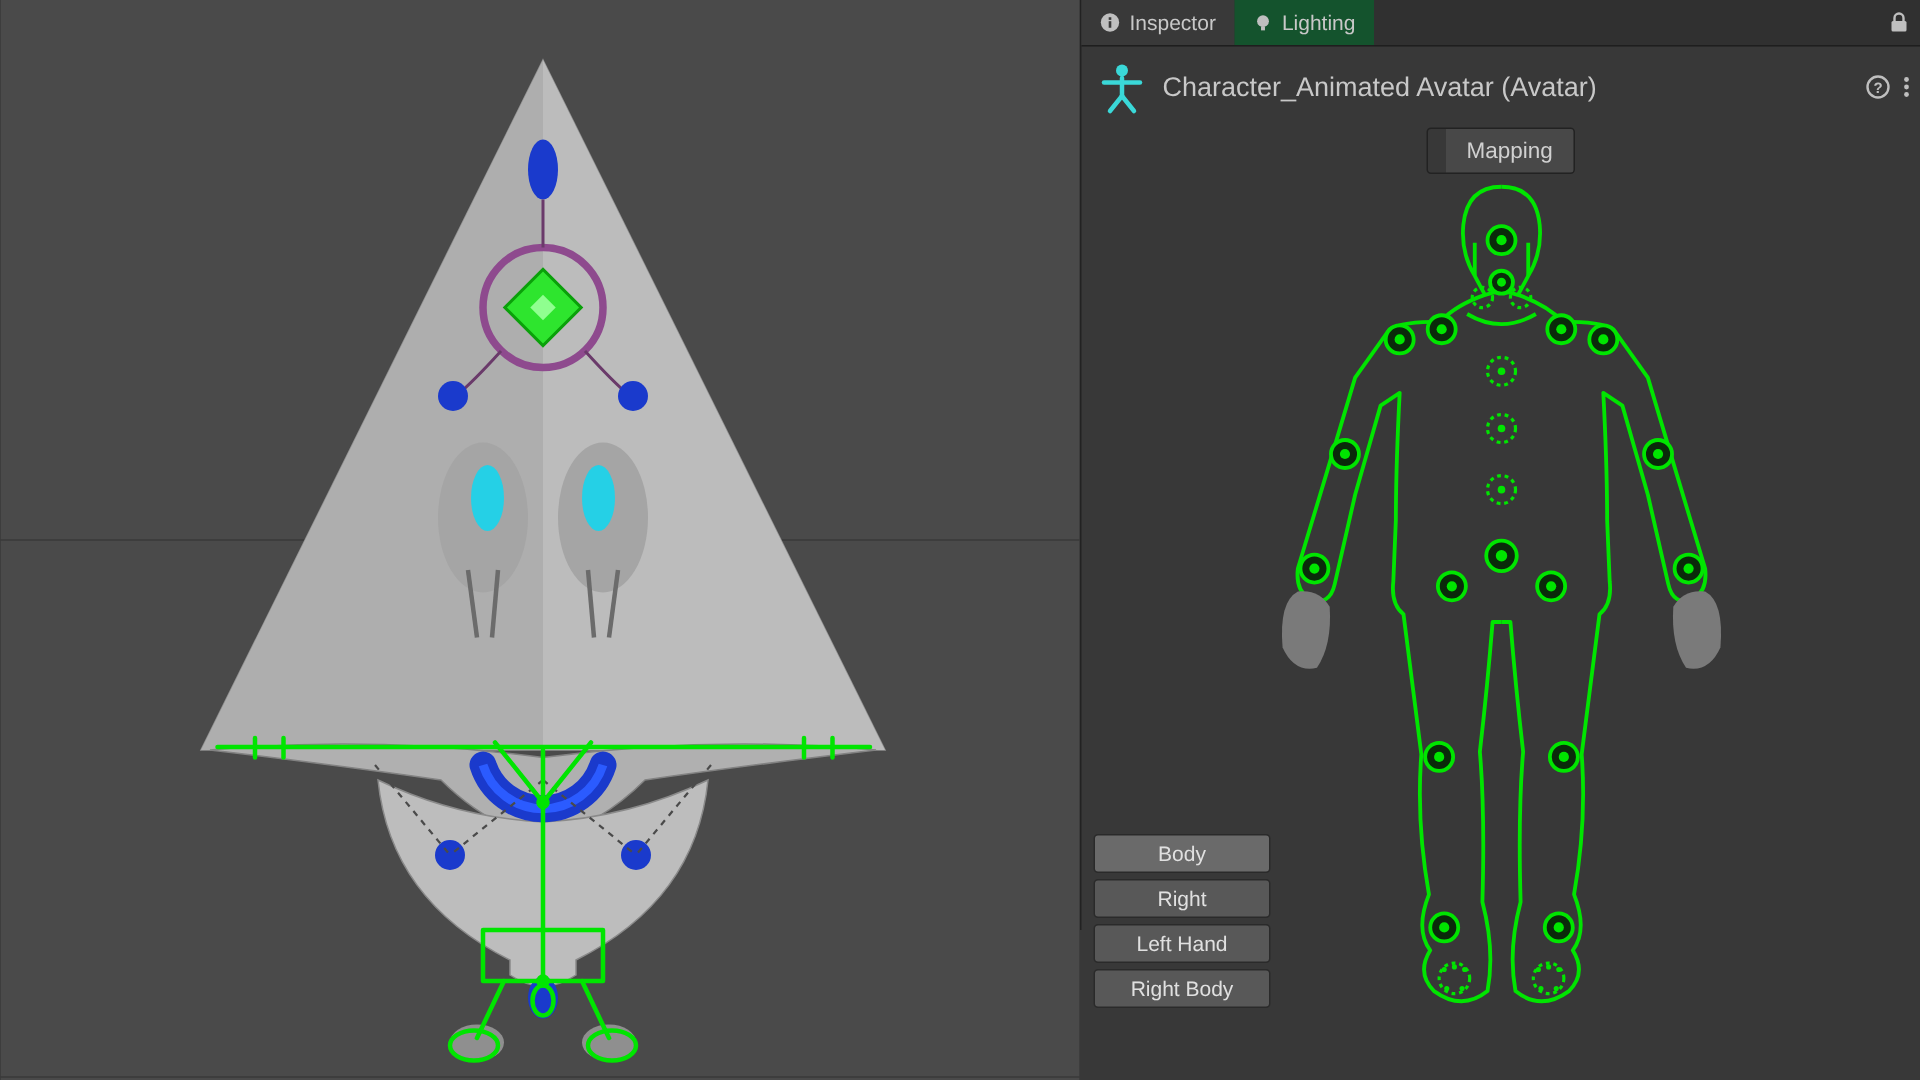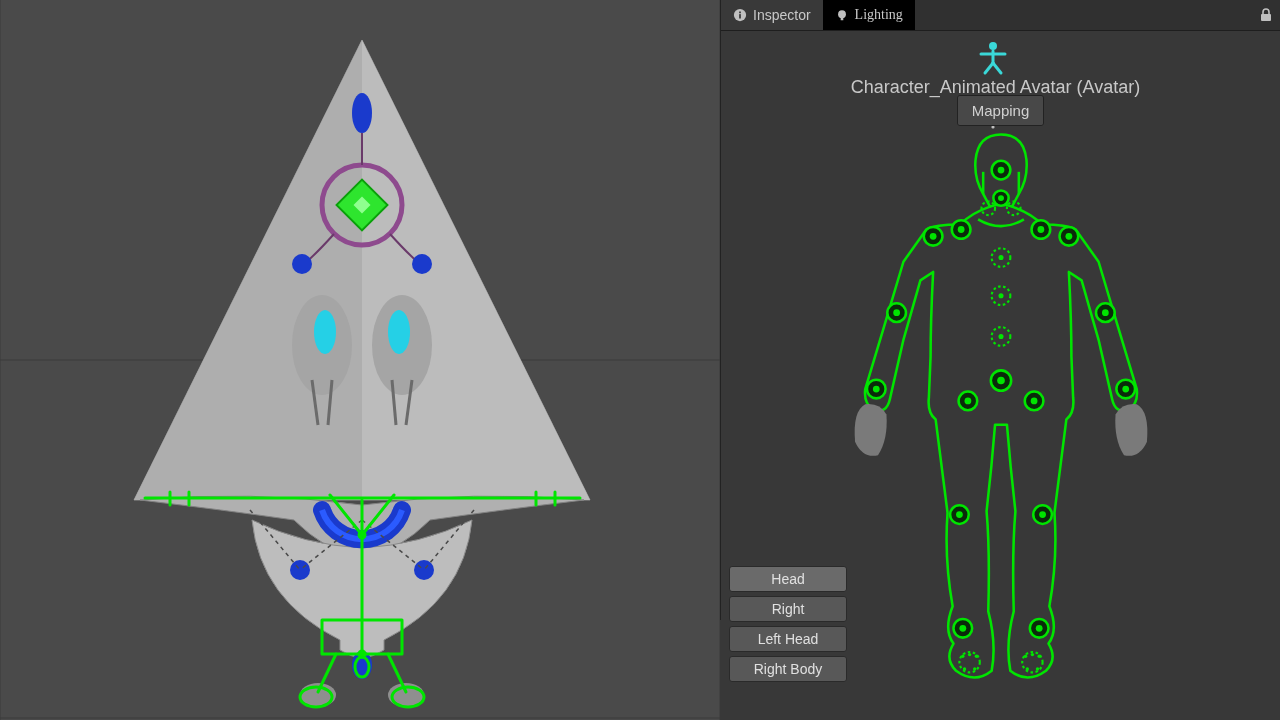--- a/index.html
+++ b/index.html
@@ -3,30 +3,30 @@
 <meta charset="utf-8">
 <style>
   html,body{margin:0;padding:0;width:1280px;height:720px;background:#383838;font-family:Arial,Helvetica,sans-serif;overflow:hidden;color:#ccc;}
   .root{display:flex;width:100%;height:100%;}
   .scene{flex:0 0 720px;height:720px;background:#4a4a4a;position:relative;}
   .scene .gridlines line{stroke:#3a3a3a;stroke-width:1;}
   .panel{flex:1;height:620px;background:#383838;border-left:1px solid #222;display:flex;flex-direction:column;position:relative;}
   .tabrow{display:flex;align-items:center;height:30px;background:#303030;border-bottom:1px solid #1e1e1e;}
   .tab{height:30px;display:flex;align-items:center;padding:0 12px;font-size:14px;color:#c8c8c8;gap:6px;}
   .tab.active{background:#393939;}
-  .tab.inactive{background:#000000;font-family:Liberation Serif, serif;}
+  .tab.inactive{background:#14532d;}
   .tabrow .spacer{flex:1;}
   .lock{color:#bbb;padding-right:8px;}
-  .assetrow{display:flex;align-items:center;height:52px;padding:6px 22px 6px 6px;flex-direction:column;}
+  .assetrow{display:flex;align-items:center;height:52px;padding:6px 4px 6px 6px;}
   .assetrow .iconwrap{width:42px;height:42px;display:flex;align-items:center;justify-content:center;}
   .assetname{font-size:18px;color:#c8c8c8;flex:1;padding-left:6px;}
   .help{color:#c8c8c8;padding:0 6px;font-size:16px;}
   .menu3{color:#c8c8c8;padding:0 2px;font-size:16px;letter-spacing:-1px;}
   .subtabrow{display:flex;justify-content:center;align-items:center;height:44px;}
-  .subtabgroup{display:flex;border:1px solid #222;border-radius:3px;overflow:hidden;}
+  .subtabgroup{display:flex;border:1px solid #222;border-radius:3px;overflow:hidden;padding-left:12px;}
   .subtab{padding:6px 14px;font-size:15px;color:#dcdcdc;background:#4a4a4a;border:none;}
   .subtab + .subtab{border-left:1px solid #222;}
   .subtab.inactive{background:#484848;color:#d0d0d0;}
   .subtab.active{background:#595959;color:#eaeaea;}
   .humanoid{flex:1;display:flex;align-items:flex-start;justify-content:center;position:relative;}
   .partbuttons{position:absolute;left:8px;bottom:4px;display:flex;flex-direction:column;gap:4px;}
   .pbtn{width:116px;height:24px;background:#585858;border:1px solid #2a2a2a;border-radius:3px;color:#e0e0e0;font-size:14px;display:flex;align-items:center;justify-content:center;}
   .pbtn.active{background:#6a6a6a;}
   .ico{display:inline-flex;align-items:center;justify-content:center;}
 </style>
@@ -336,21 +336,21 @@
             <circle cx="266" cy="640" r="2"></circle>
               <circle cx="278" cy="640" r="2"></circle>
             <circle cx="235" cy="155" r="3"></circle>
               <circle cx="235" cy="200" r="3"></circle>
               <circle cx="235" cy="248" r="3"></circle>
           </g>
         </g>
       </svg>
 
       <div class="partbuttons">
-        <div class="pbtn active">Head</div>
+        <div class="pbtn active">Body</div>
         <div class="pbtn">Right</div>
-        <div class="pbtn">Left Head</div>
+        <div class="pbtn">Left Hand</div>
         <div class="pbtn">Right Body</div>
       </div>
     </div>
 
   </div>
 </div>
 
 </body></html>

